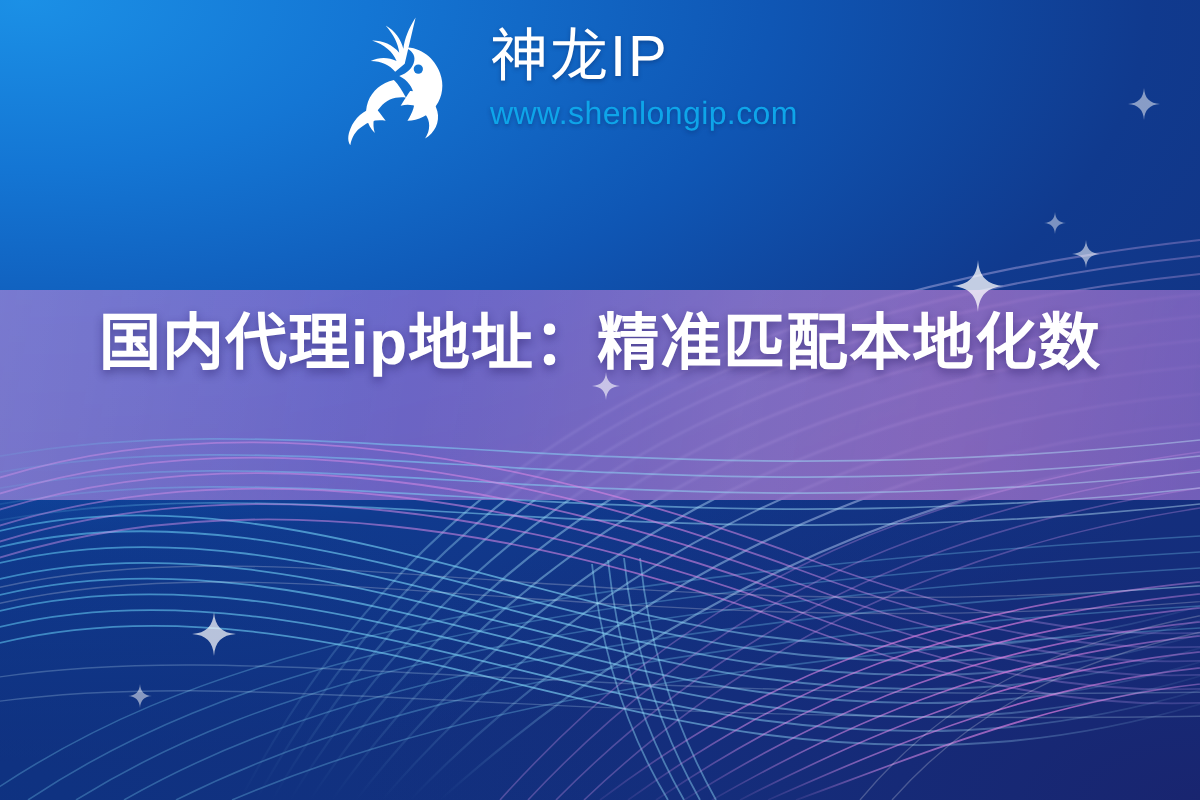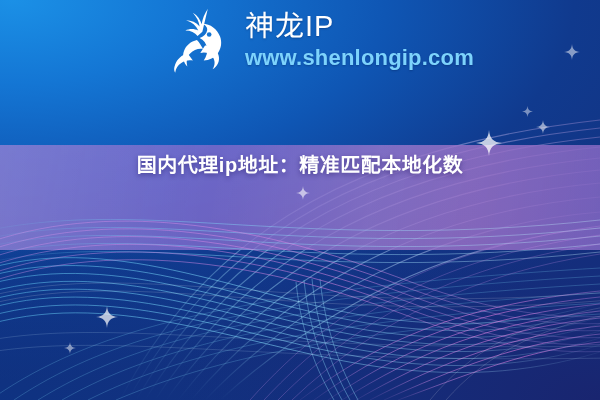--- a/index.html
+++ b/index.html
@@ -44,29 +44,29 @@
     display:flex;align-items:center;gap:9px;
   }
   .dragon{width:70px;height:68px;display:block;}
   .brand-col{display:flex;flex-direction:column;justify-content:center;padding-top:2px;}
   .brand-name{
     color:#fff;font-size:29px;font-weight:400;line-height:1.05;
     letter-spacing:1px;white-space:nowrap;
     text-shadow:0 1px 2px rgba(0,30,80,.35);
   }
   .brand-url{
-    color:#7dd3fc;font-size:22px;font-weight:700;line-height:1.25;
+    color:#0ea5e9;font-size:16px;font-weight:400;line-height:1.25;
     letter-spacing:.2px;white-space:nowrap;margin-top:3px;
     text-shadow:0 1px 2px rgba(0,30,80,.35);
   }
   
   .headline{
     position:absolute;left:0;top:152px;width:600px;
     text-align:center;color:#ffffff;
-    font-size:20px;font-weight:bold;line-height:1.30;
+    font-size:31px;font-weight:bold;line-height:1.30;
     letter-spacing:.5px;
     text-shadow:0 2px 5px rgba(30,20,90,.45);
   }
   .hl-line{display:block;}
   
   .sparkle{position:absolute;pointer-events:none;}
 </style>
 </head>
 <body>
 

